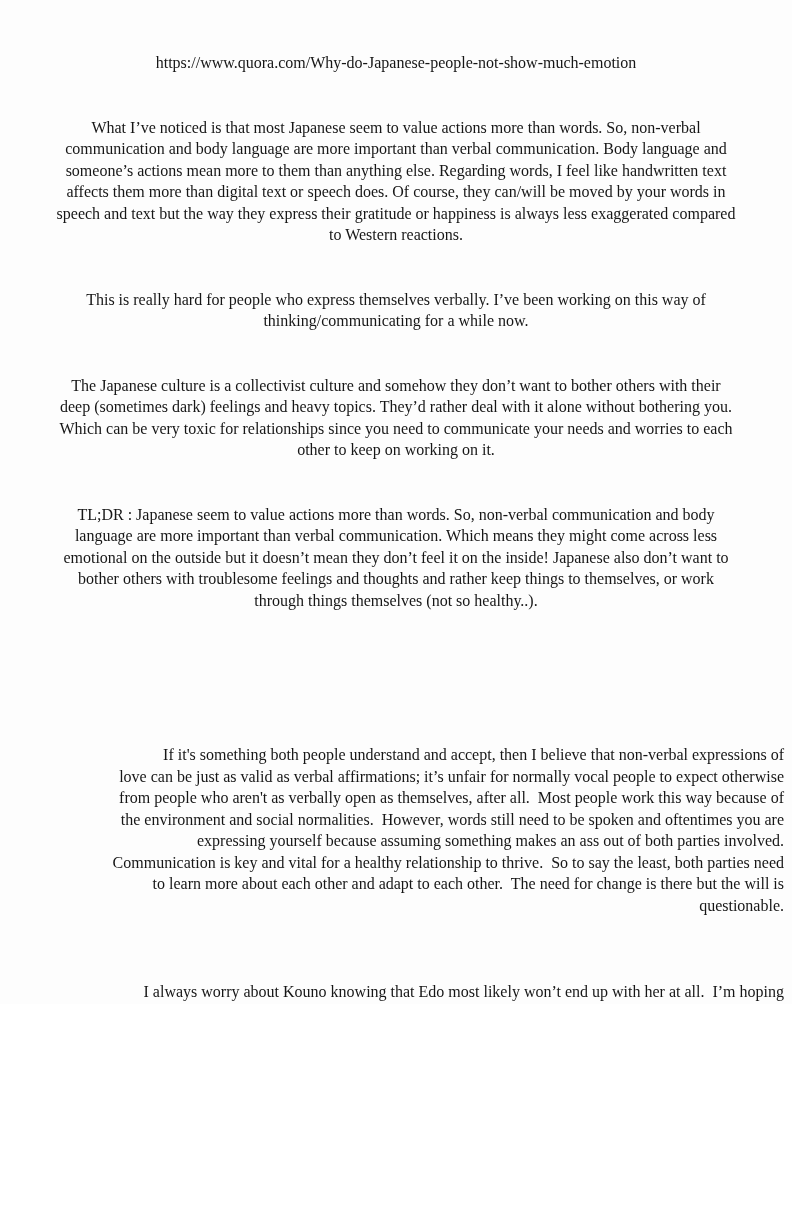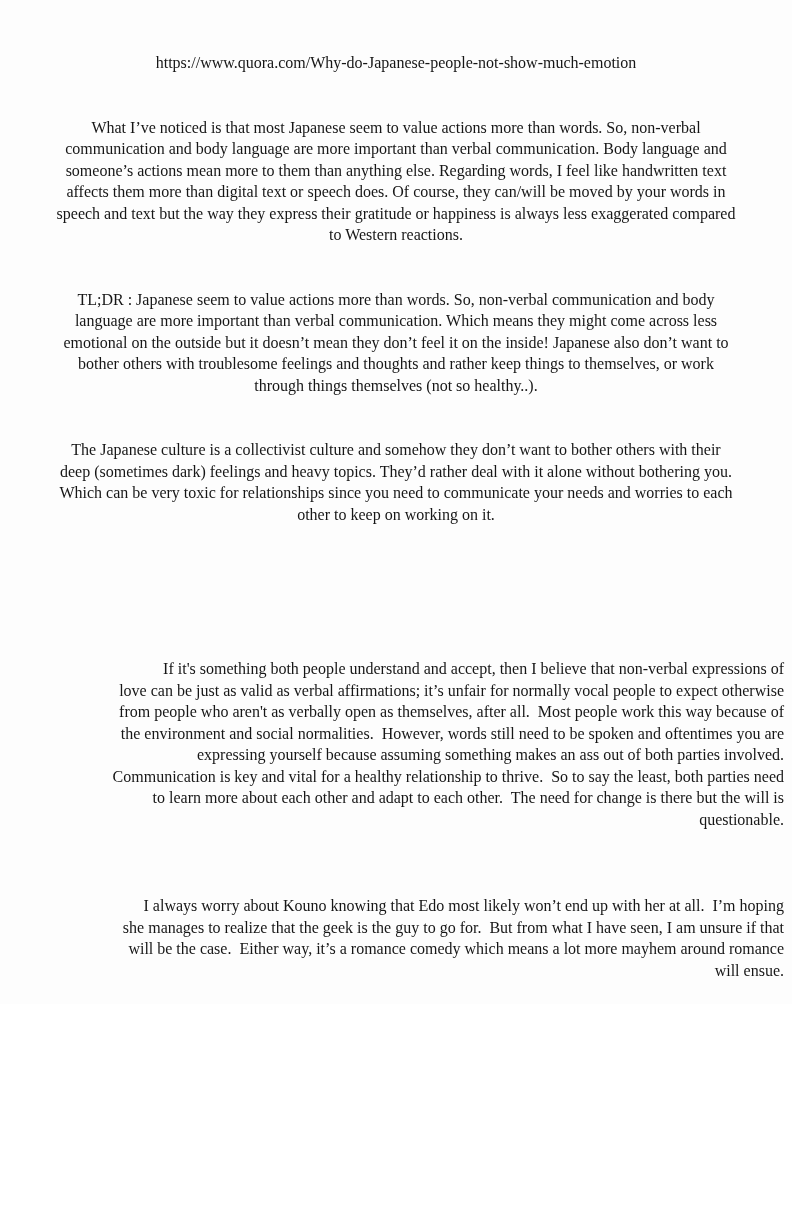--- a/index.html
+++ b/index.html
@@ -46,29 +46,31 @@
 <div class="page">
 
   <div class="top-block">
     <div class="tline">https://www.quora.com/Why-do-Japanese-people-not-show-much-emotion</div>
     <div class="tpara">What I’ve noticed is that most Japanese seem to value actions more than words. So, non-verbal
 communication and body language are more important than verbal communication. Body language and
 someone’s actions mean more to them than anything else. Regarding words, I feel like handwritten text
 affects them more than digital text or speech does. Of course, they can/will be moved by your words in
 speech and text but the way they express their gratitude or happiness is always less exaggerated compared
 to Western reactions.</div>
+    <div class="tpara">This is really hard for people who express themselves verbally. I’ve been working on this way of
+thinking/communicating for a while now.</div>
+    <div class="tpara">The Japanese culture is a collectivist culture and somehow they don’t want to bother others with their
+deep (sometimes dark) feelings and heavy topics. They’d rather deal with it alone without bothering you.
+Which can be very toxic for relationships since you need to communicate your needs and worries to each
+other to keep on working on it.</div>
     <div class="tpara">TL;DR : Japanese seem to value actions more than words. So, non-verbal communication and body
 language are more important than verbal communication. Which means they might come across less
 emotional on the outside but it doesn’t mean they don’t feel it on the inside! Japanese also don’t want to
 bother others with troublesome feelings and thoughts and rather keep things to themselves, or work
 through things themselves (not so healthy..).</div>
-    <div class="tpara">The Japanese culture is a collectivist culture and somehow they don’t want to bother others with their
-deep (sometimes dark) feelings and heavy topics. They’d rather deal with it alone without bothering you.
-Which can be very toxic for relationships since you need to communicate your needs and worries to each
-other to keep on working on it.</div>
   </div>
 
   <div class="letter">
     <div class="para">If it's something both people understand and accept, then I believe that non-verbal expressions of
 love can be just as valid as verbal affirmations; it’s unfair for normally vocal people to expect otherwise
 from people who aren't as verbally open as themselves, after all.  Most people work this way because of
 the environment and social normalities.  However, words still need to be spoken and oftentimes you are
 expressing yourself because assuming something makes an ass out of both parties involved.
 Communication is key and vital for a healthy relationship to thrive.  So to say the least, both parties need
 to learn more about each other and adapt to each other.  The need for change is there but the will is

